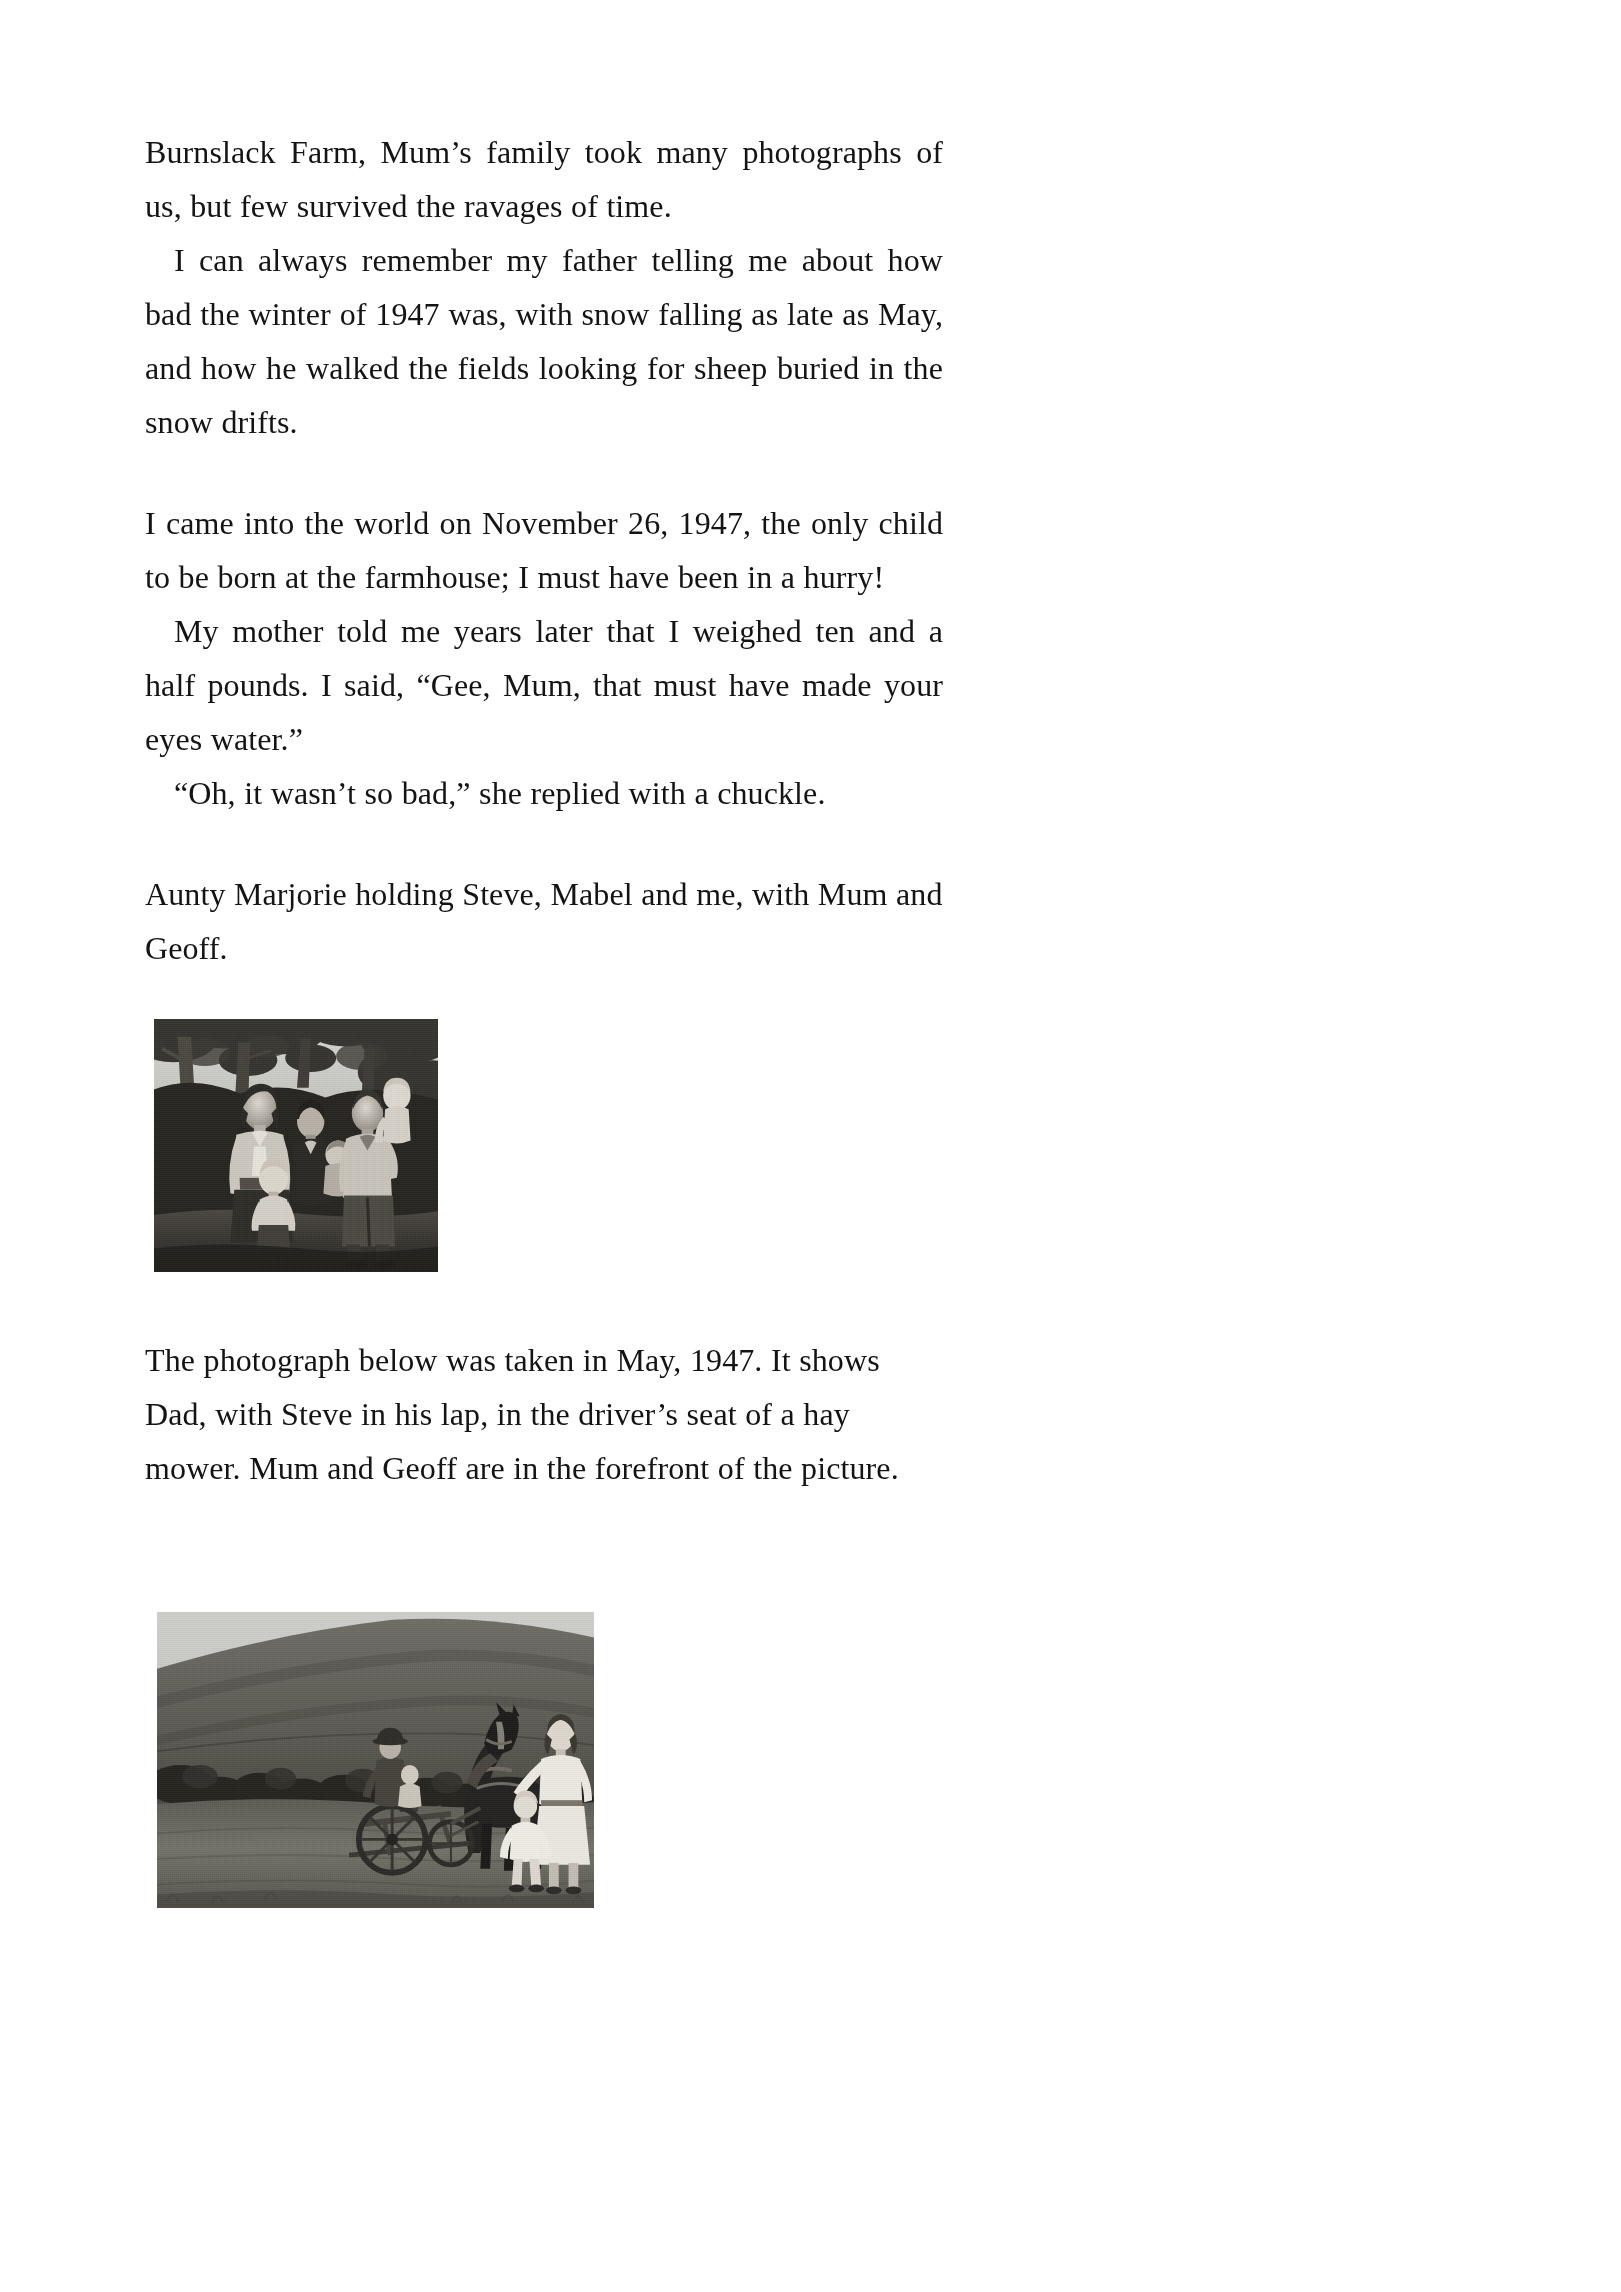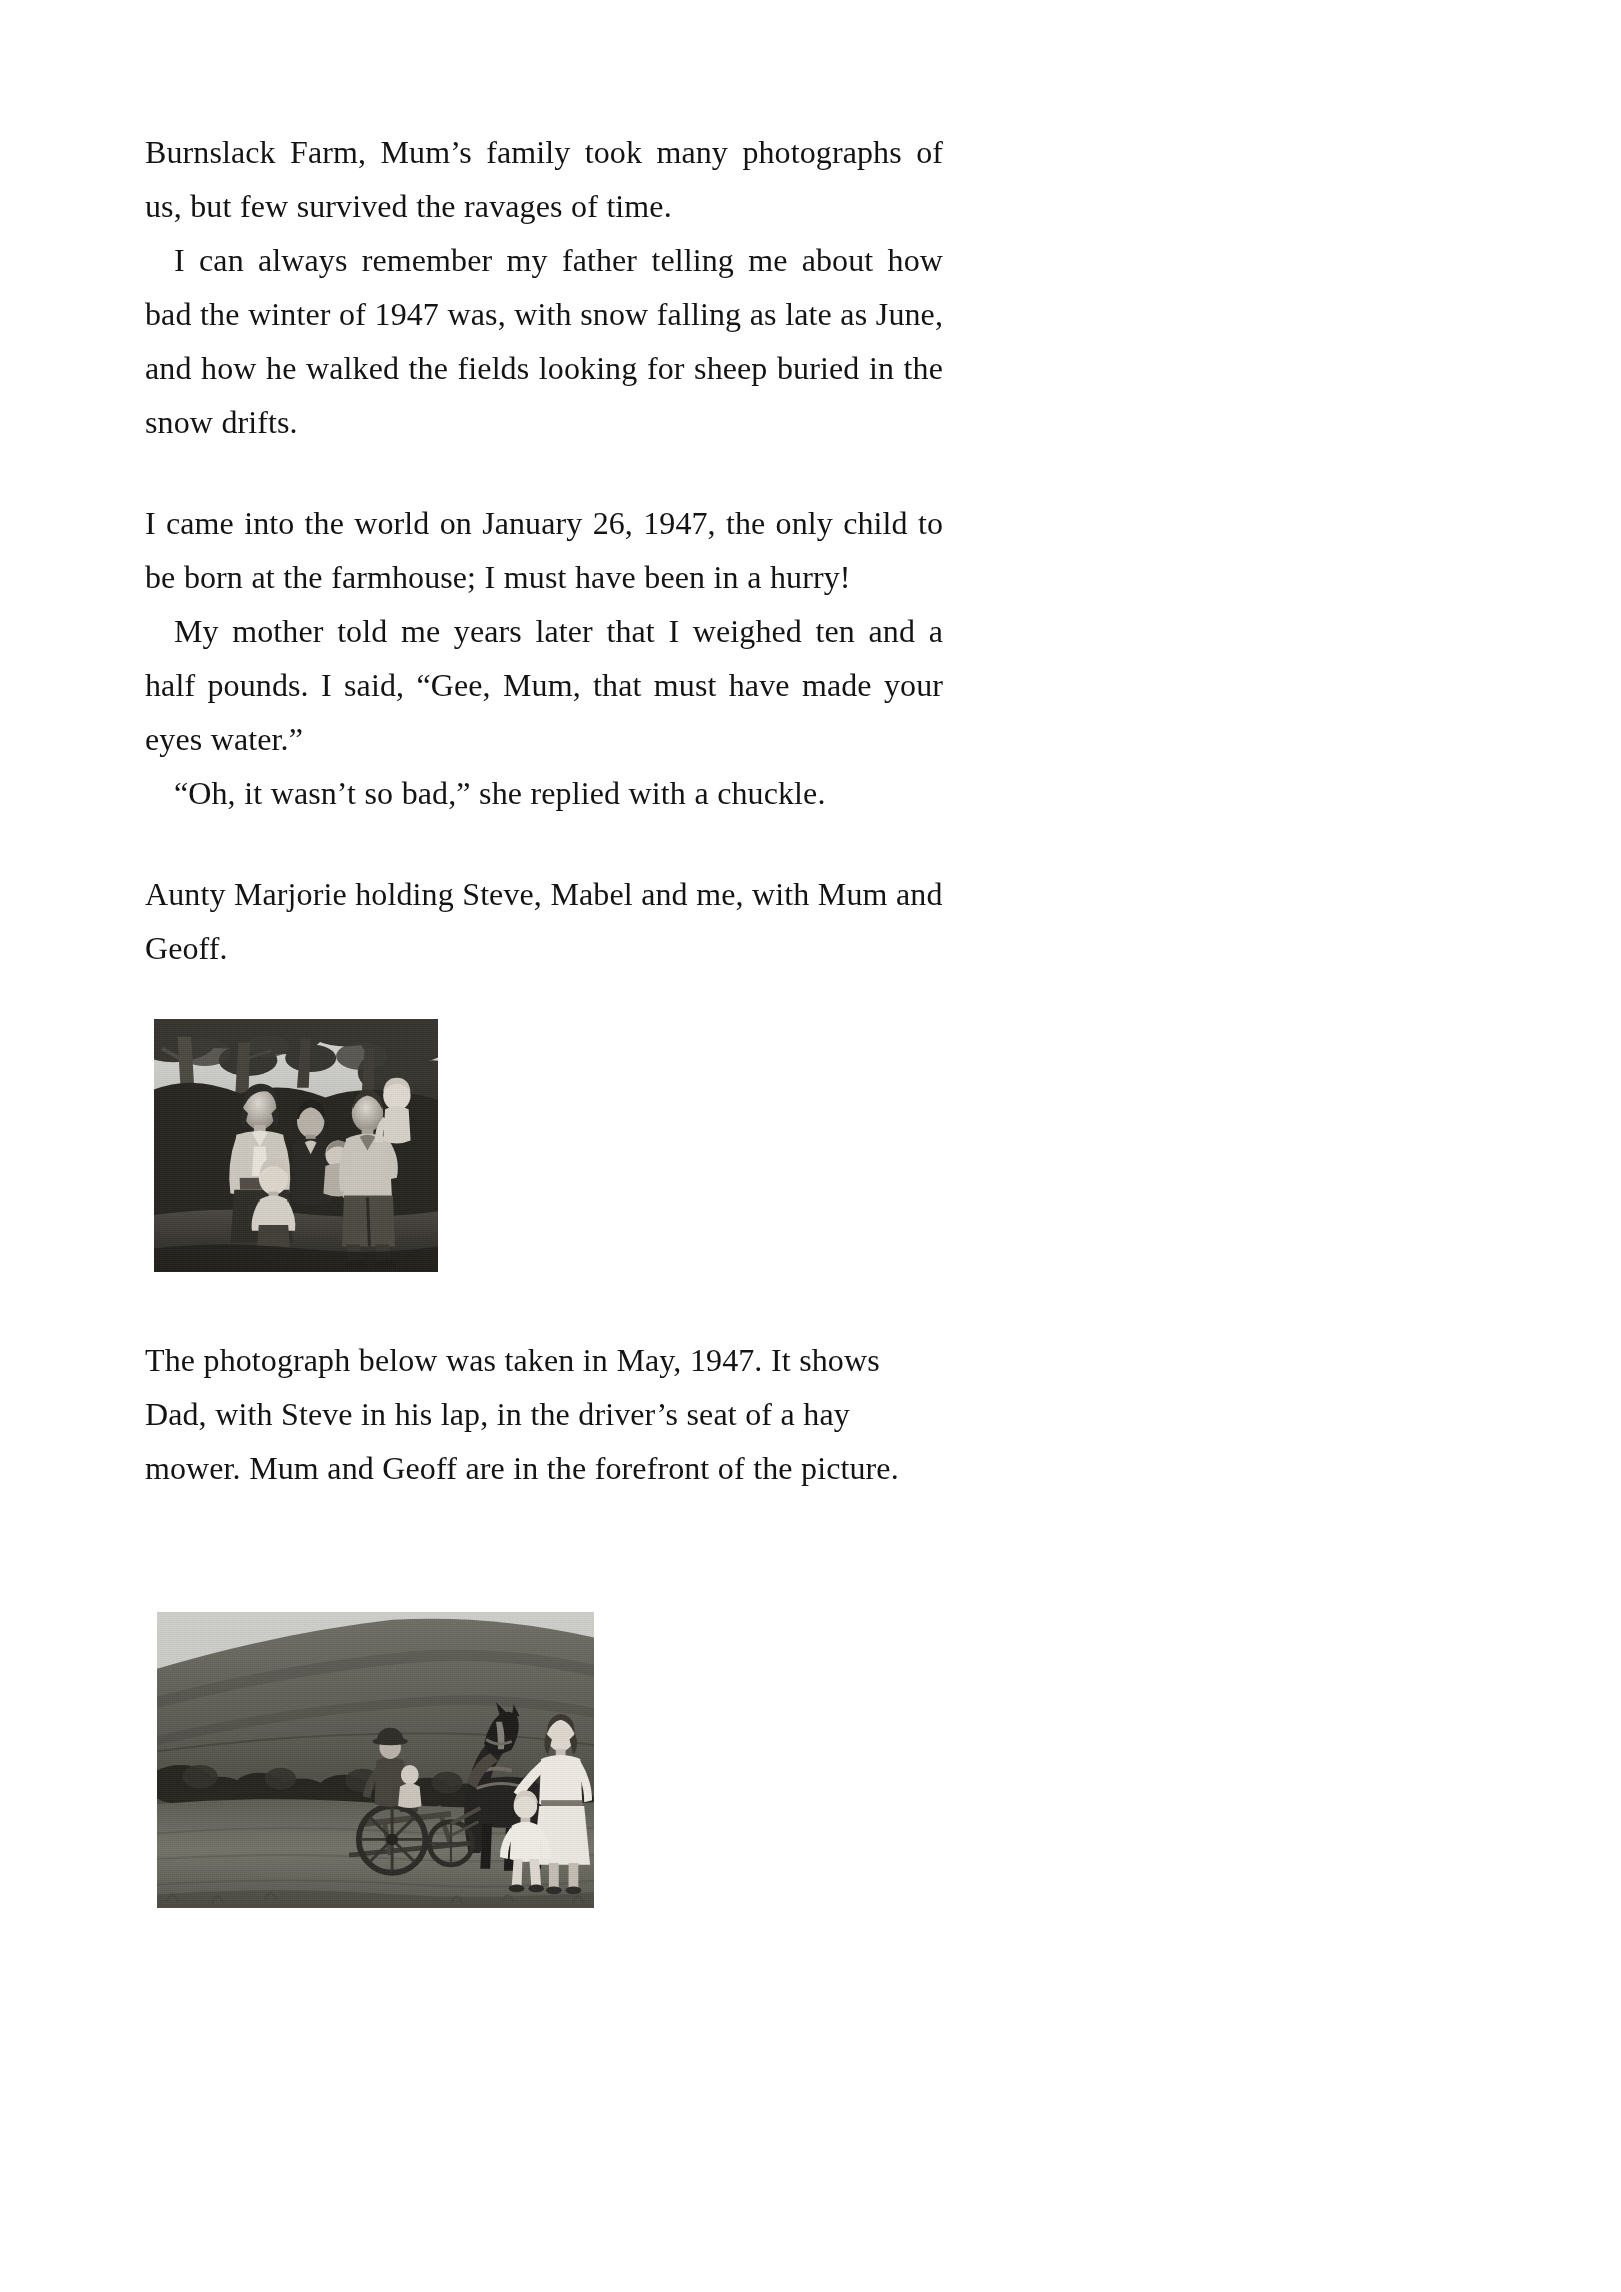--- a/index.html
+++ b/index.html
@@ -83,26 +83,26 @@
 </style>
 </head>
 <body>
 
 <div class="page">
 
   <div class="content">
 
     <p class="para noindent">Burnslack Farm, Mum’s family took many photographs of us, but few survived the ravages of time.</p>
 
-    <p class="para indent">I can always remember my father telling me about how bad the winter of 1947 was, with snow falling as late as June, and how he walked the fields looking for sheep buried in the snow drifts.</p>
+    <p class="para indent">I can always remember my father telling me about how bad the winter of 1947 was, with snow falling as late as May, and how he walked the fields looking for sheep buried in the snow drifts.</p>
 
 
     <div class="gap-med"></div>
 
-    <p class="para noindent">I came into the world on January 26, 1947, the only child to be born at the farmhouse; I must have been in a hurry!</p>
+    <p class="para noindent">I came into the world on November 26, 1947, the only child to be born at the farmhouse; I must have been in a hurry!</p>
 
     <p class="para indent">My mother told me years later that I weighed ten and a half pounds. I said, “Gee, Mum, that must have made your eyes water.”</p>
 
     <p class="para indent lastline-left">“Oh, it wasn’t so bad,” she replied with a chuckle.</p>
 
     <div class="gap-med"></div>
 
     <p class="para noindent">Aunty Marjorie holding Steve, Mabel and me, with Mum and Geoff.</p>
 
   </div>

